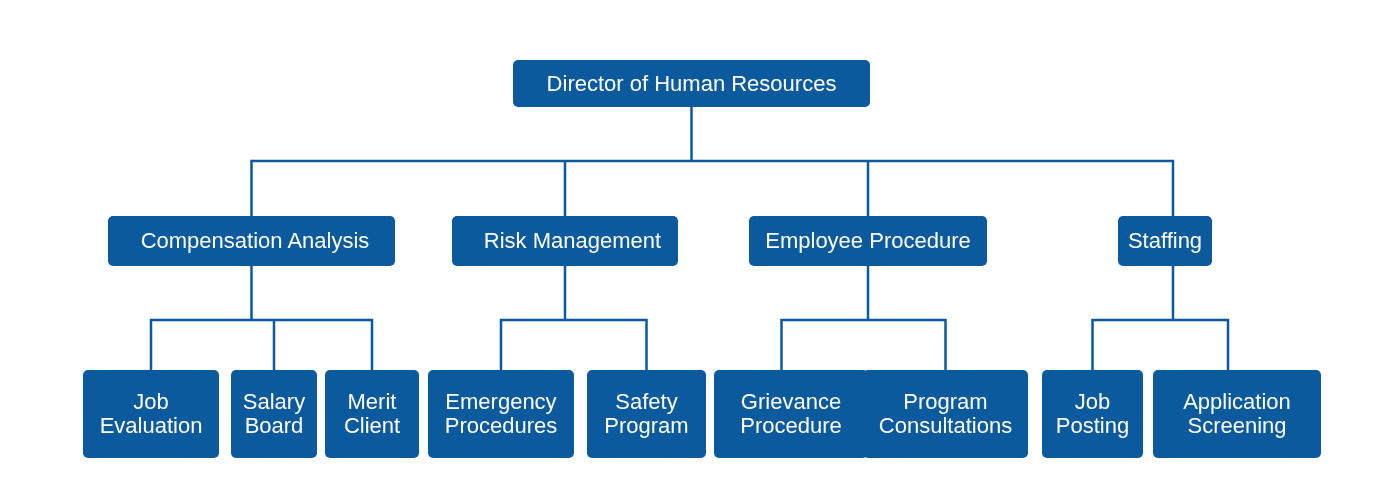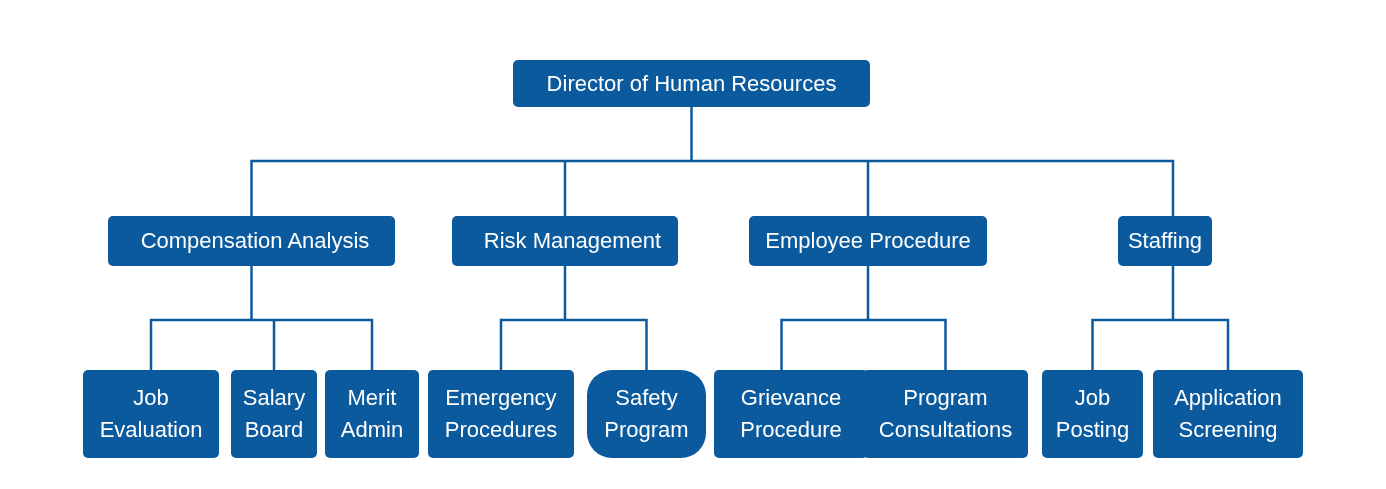--- a/index.html
+++ b/index.html
@@ -35,41 +35,41 @@
     color: var(--node-text, #ffffff);
     border-radius: 5px;
     display: flex;
     align-items: center;
     justify-content: center;
     text-align: center;
     font-size: 22px;
     white-space: pre-line;
     cursor: default;
   }
-  .leaf { line-height: 32px; }
+  .leaf { line-height: 24px; }
 
   
   .n-director  { left: 513px;  top: 60px;  width: 357px; height: 47px; text-align: center; }
   
   .lvl2 { top: 216px; height: 50px; }
   .n-comp      { left: 108px;  width: 287px; padding-left: 7px; }
   .n-risk      { left: 452px;  width: 226px; padding-left: 15px; }
   .n-emp       { left: 749px;  width: 238px; }
   .n-staff     { left: 1118px; width: 94px; }
   
   .leaf { top: 370px; height: 88px; }
   .n-jobeval   { left: 83px;   width: 136px; }
   .n-salary    { left: 231px;  width: 86px;  }
   .n-merit     { left: 325px;  width: 94px;  }
   .n-emerg     { left: 428px;  width: 146px; }
-  .n-safety    { left: 587px;  width: 119px; border-radius: 25px; }
+  .n-safety    { left: 587px;  width: 119px; }
   .n-griev     { left: 714px;  width: 154px; }
   .n-client    { left: 863px;  width: 165px; }
   .n-jobpost   { left: 1042px; width: 101px; }
-  .n-appscreen { left: 1153px; width: 150px; }
+  .n-appscreen { left: 1153px; width: 168px; }
 </style>
 </head>
 <body>
 
 <div id="canvas" style="--bg: #ffffff; --node-fill: #0c5a9e; --node-text: #ffffff; --connector: #0c5a9e;">
 
   <svg id="connectors" viewBox="0 0 1386 489" xmlns="http://www.w3.org/2000/svg" aria-hidden="true">
     <path d="
       M691.5 107 L691.5 161
       M251.5 161 L1173 161
@@ -105,21 +105,21 @@
   <div class="node lvl2 n-comp">Compensation Analysis</div>
   <div class="node lvl2 n-risk">Risk Management</div>
   <div class="node lvl2 n-emp">Employee Procedure</div>
   <div class="node lvl2 n-staff">Staffing</div>
 
   <div class="node leaf n-jobeval">Job
 Evaluation</div>
   <div class="node leaf n-salary">Salary
 Board</div>
   <div class="node leaf n-merit">Merit
-Admin</div>
+Client</div>
   <div class="node leaf n-emerg">Emergency
 Procedures</div>
   <div class="node leaf n-safety">Safety
 Program</div>
   <div class="node leaf n-griev">Grievance
 Procedure</div>
   <div class="node leaf n-client">Program
 Consultations</div>
   <div class="node leaf n-jobpost">Job
 Posting</div>

